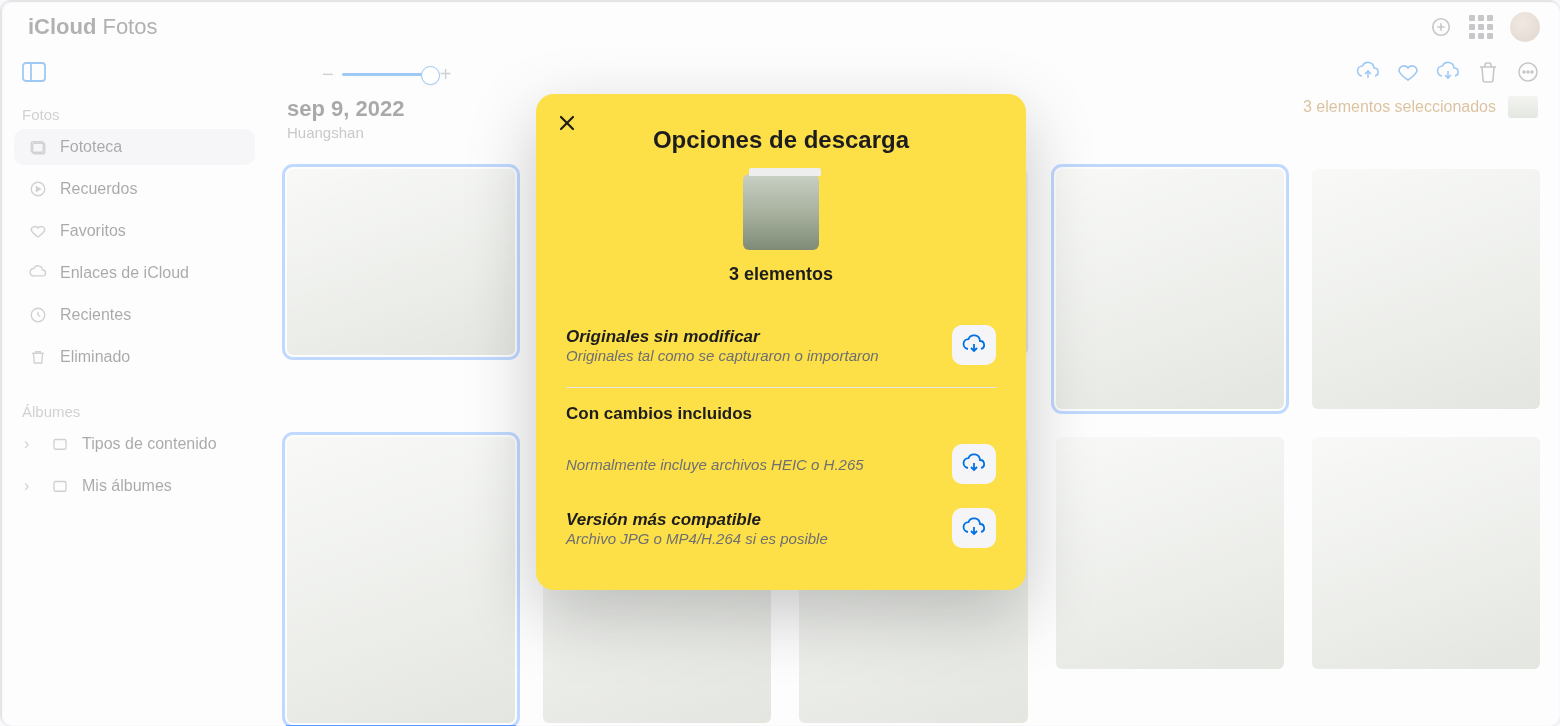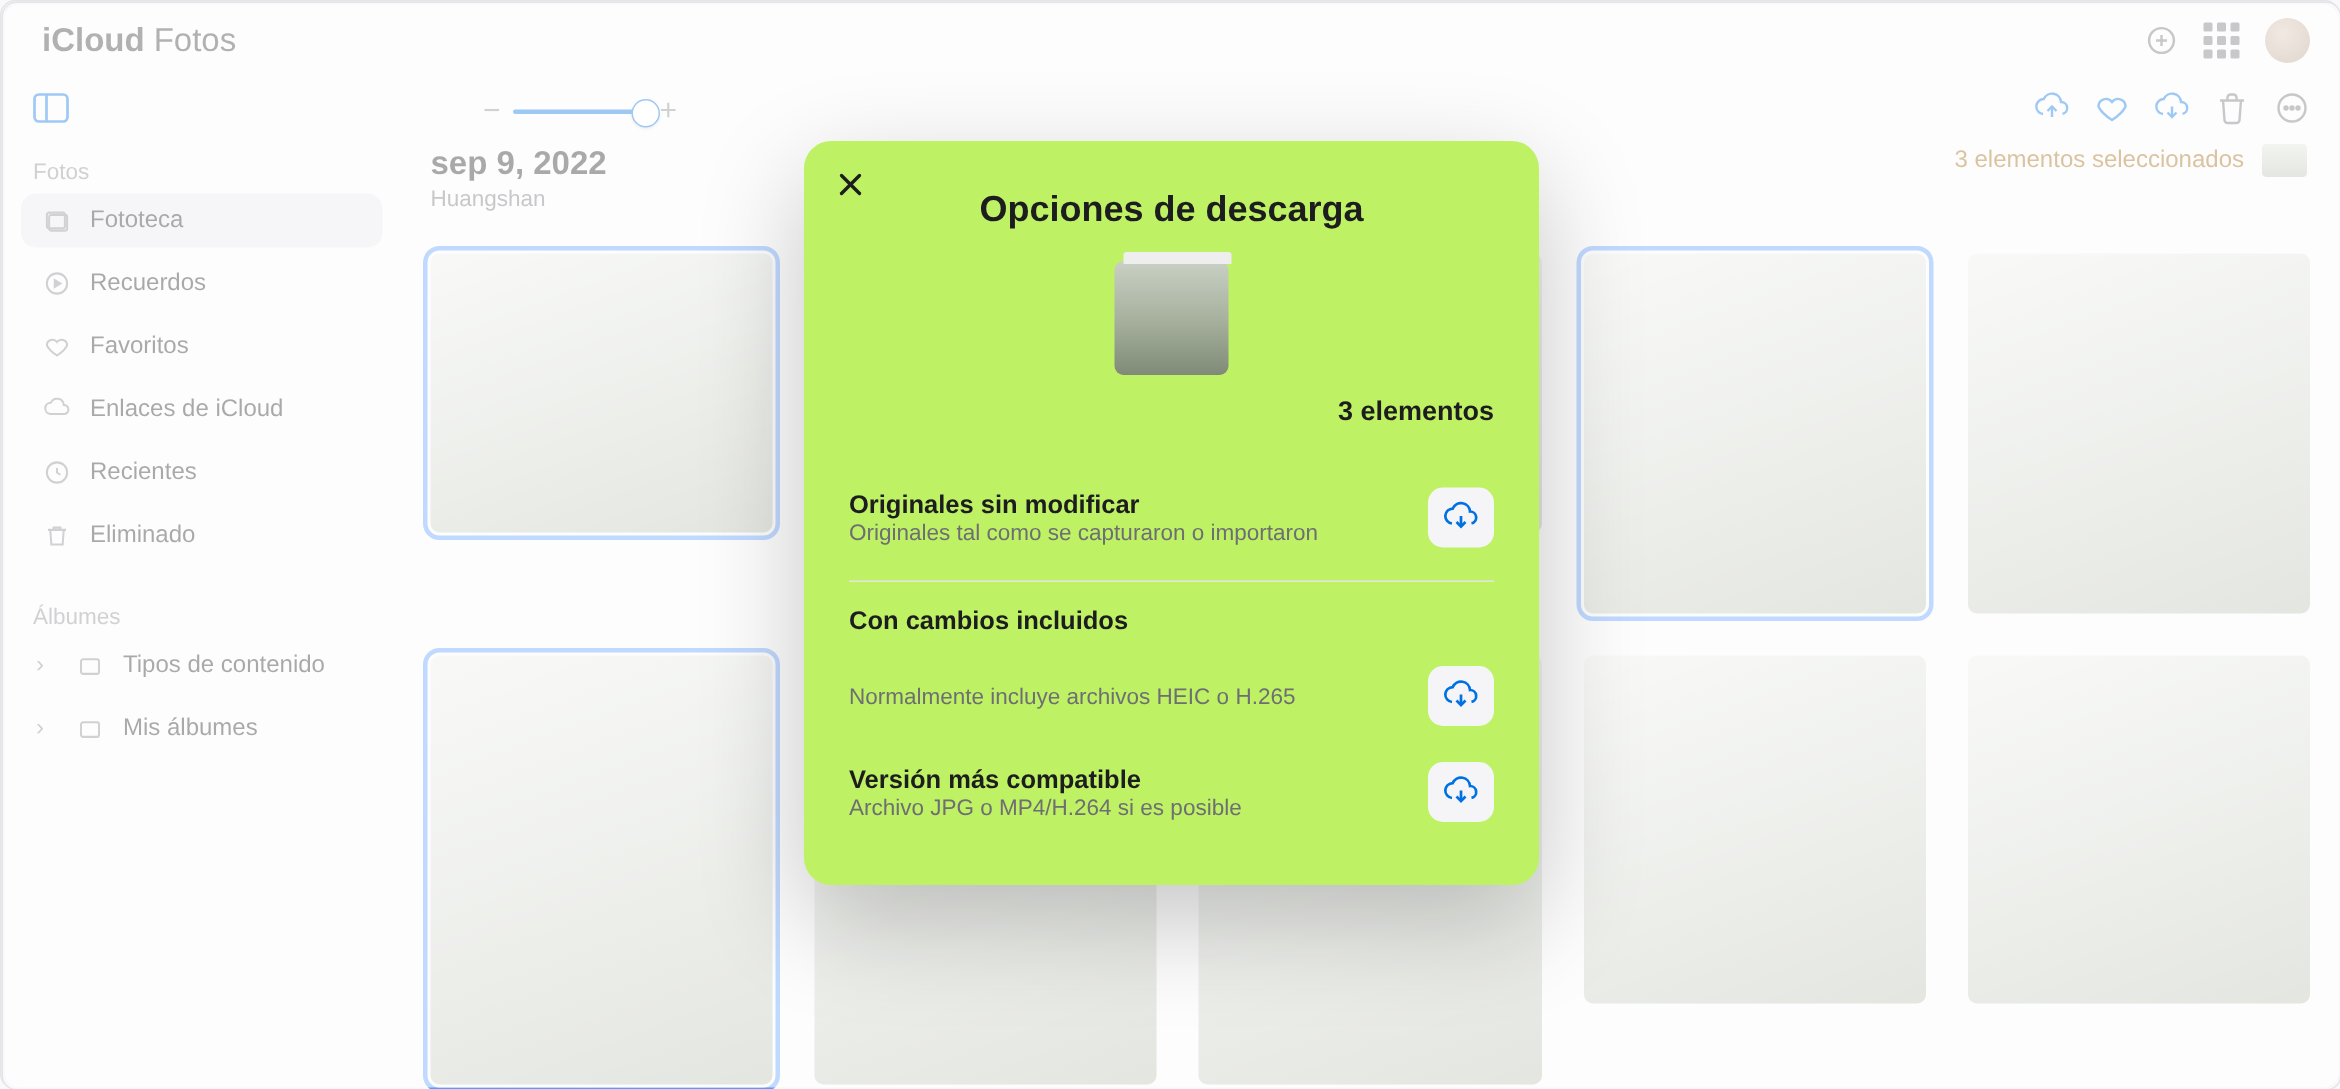--- a/index.html
+++ b/index.html
@@ -50,27 +50,27 @@
   .ph { border-radius:6px; background:linear-gradient(160deg,#eef0ec,#d9ddd5 40%,#c8cdc1 70%,#b7bdae); position:relative; overflow:hidden;}
   .ph.sel { outline:3px solid #5b9bff; outline-offset:2px; border-radius:6px; }
   .ph1{height:186px;} .ph2{height:186px;} .ph3{height:186px;} .ph4{height:240px;} .ph5{height:240px;}
   .ph6{height:286px;} .ph7{height:286px;} .ph8{height:286px;} .ph9{height:232px;} .ph10{height:232px;}
   
   
   .dim { position:absolute; inset:1px; background:rgba(255,255,255,0.62); pointer-events:none; border-radius:10px;}
   
   
   .modal-wrap { position:absolute; inset:0; display:flex; align-items:flex-start; justify-content:center; padding-top:92px; pointer-events:none; }
-  .modal { width:490px; background:#bef264; border-radius:18px; box-shadow:0 24px 70px rgba(0,0,0,0.22); padding:26px 30px 30px 30px; pointer-events:auto; position:relative; }
+  .modal { width:490px; background:#fde047; border-radius:18px; box-shadow:0 24px 70px rgba(0,0,0,0.22); padding:26px 30px 30px 30px; pointer-events:auto; position:relative; }
   .modal .close { position:absolute; left:22px; top:18px; font-size:22px; font-weight:400; color:#1d1d1f; cursor:pointer; }
   .modal h1 { text-align:center; font-size:24px; font-weight:700; color:#1d1d1f; margin-top:6px; }
   .modal .preview { margin:20px auto 0 auto; width:76px; height:76px; border-radius:6px; background:linear-gradient(#c9d0c4,#a8b29f 50%,#7f8b77); position:relative;}
   .modal .preview::before{content:'';position:absolute;top:-6px;left:6px;right:-2px;height:8px;background:#eee;border-radius:2px 2px 0 0;}
-  .modal .count { text-align:right; font-size:18px; font-weight:600; margin-top:14px; color:#1d1d1f; }
-  .opt { display:flex; align-items:center; gap:18px; padding:12px 0; }
+  .modal .count { text-align:center; font-size:18px; font-weight:600; margin-top:14px; color:#1d1d1f; }
+  .opt { display:flex; align-items:center; gap:18px; padding:12px 0;font-style:italic; }
   .opt .txt { flex:1; }
   .opt .ttl { font-size:17px; font-weight:600; color:#1d1d1f; }
   .opt .sub { font-size:15px; color:#6e6e73; margin-top:0; }
   .opt .dlbtn { width:44px; height:40px; border-radius:10px; background:#f5f5f7; display:flex; align-items:center; justify-content:center; color:#0071e3; cursor:pointer;}
   .opt .dlbtn svg{width:24px;height:24px;}
   .divider { height:1px; background:#e5e5e7; margin:10px 0 16px 0; }
   .section-head { font-size:17px; font-weight:700; color:#1d1d1f; margin:6px 0 8px 0; }
   .first-opt{margin-top:28px;}
 </style>
 </head>

